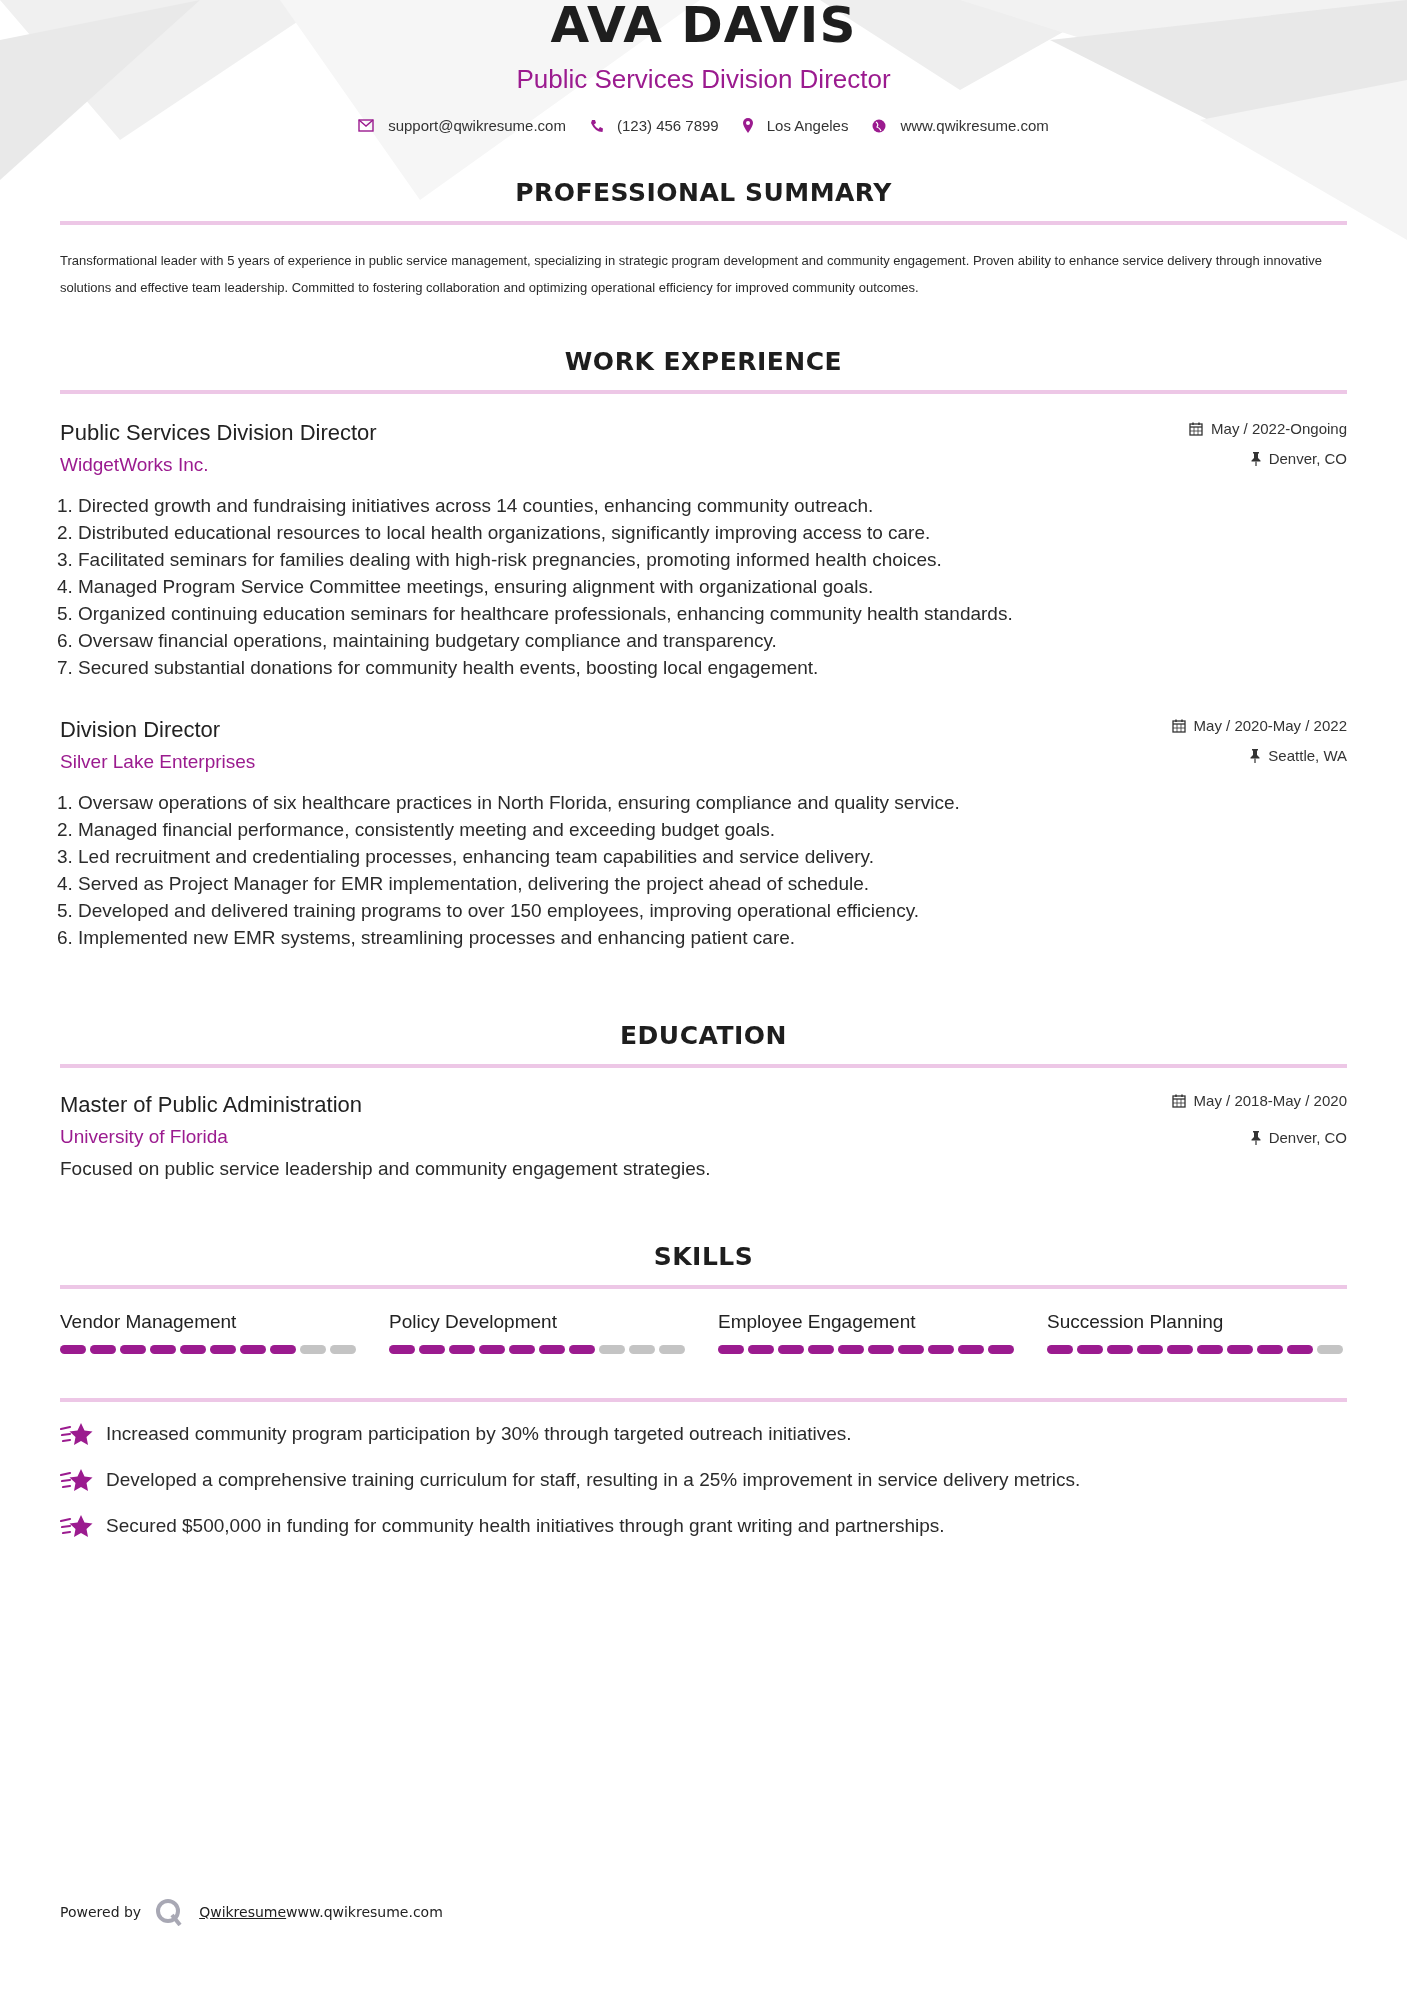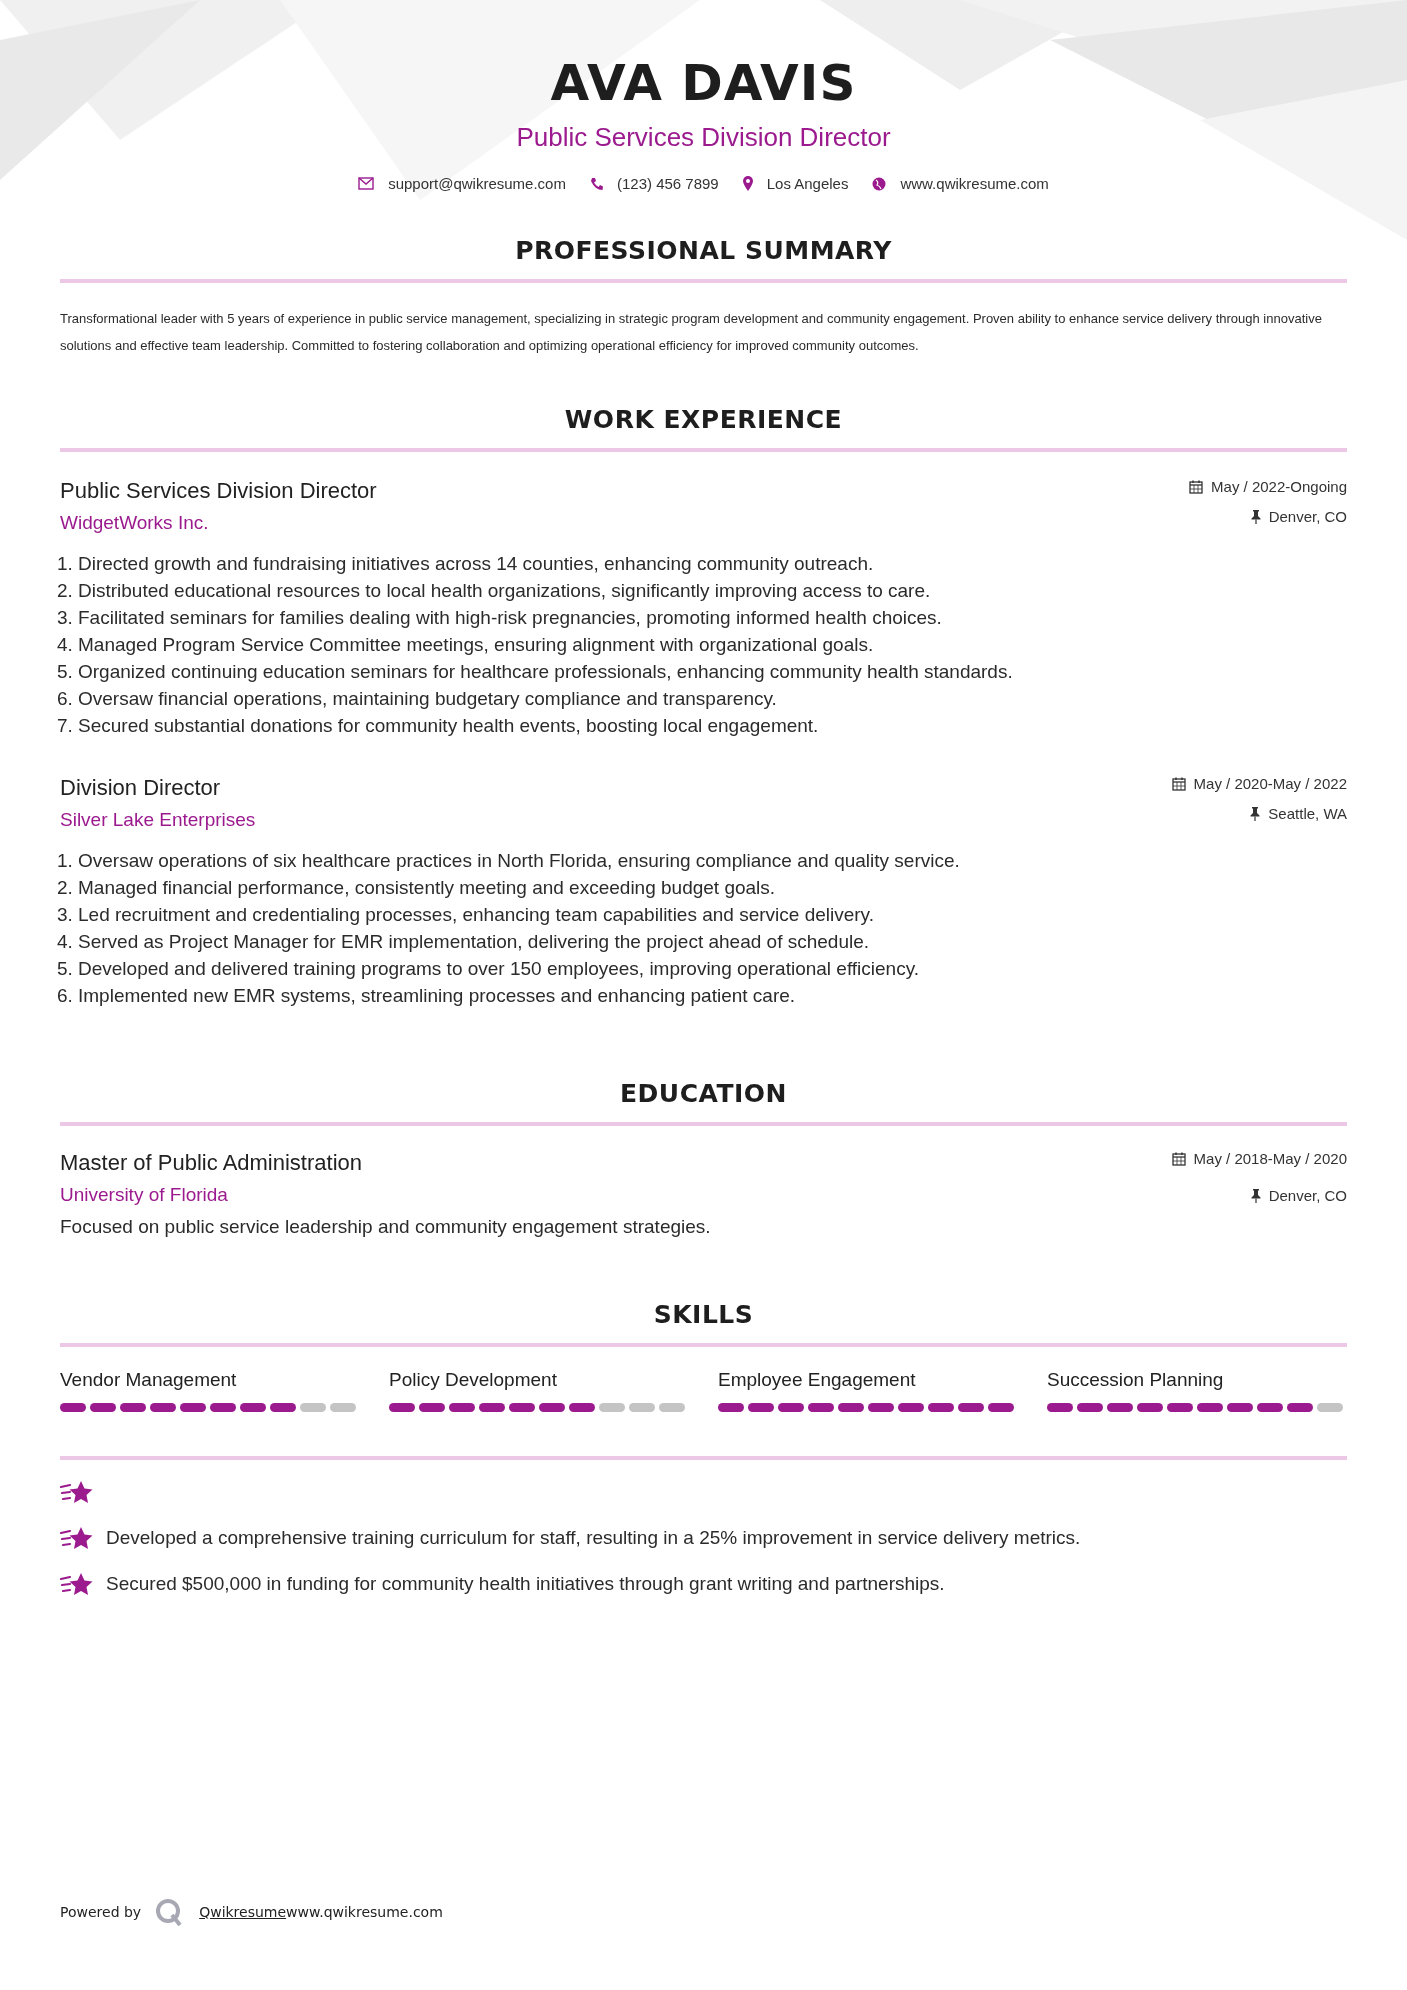--- a/index.html
+++ b/index.html
@@ -2,21 +2,21 @@
 <html><head>
 <meta charset="utf-8">
 <style>
   html, body { margin:0; padding:0; }
   body { width:1407px; height:1990px; background:#ffffff; position:relative; overflow:hidden;
          font-family:"Liberation Sans", sans-serif; color:#2b2b2b; }
   .bg { position:absolute; left:0; top:0; width:1407px; height:240px; overflow:hidden; z-index:0; }
   .bg svg { width:1407px; height:240px; display:block; }
   .page { position:relative; z-index:1; padding:0 60px; }
 
-  .header { text-align:center; padding-top:58px; }
+  .header { text-align:center; }
   .name { font-family:"DejaVu Sans", sans-serif; font-weight:bold; font-size:50px; letter-spacing:1px; color:#1e1e1e; line-height:1; }
   .role { font-size:26px; color:#9b1b8f; margin-top:14px; }
   .contacts { margin-top:22px; display:flex; justify-content:center; align-items:center; gap:0; font-size:15px; color:#333; }
   .contact { display:flex; align-items:center; margin:0 12px; }
   .contact .ic { color:#9b1b8f; margin-right:14px; font-size:15px; display:inline-flex; }
 
   .section-title { text-align:center; font-family:"DejaVu Sans", sans-serif; font-weight:bold; font-size:25px; color:#1e1e1e; letter-spacing:0.5px;margin-top:28px; }
   .rule { height:4px; background:#edc7e6; margin-top:14px; }
 
   .summary { font-size:13px; line-height:27px; color:#2b2b2b; margin-top:22px; }
@@ -315,20 +315,21 @@
     <div style="margin-top:8px;">
       <div class="ach">
         <span class="star">
           <svg width="34" height="28" viewBox="0 0 34 28">
               <line x1="1" y1="9" x2="10" y2="7" stroke="#9b1b8f" stroke-width="2.2" stroke-linecap="round"></line>
               <line x1="2" y1="15" x2="10" y2="14" stroke="#9b1b8f" stroke-width="2.2" stroke-linecap="round"></line>
               <line x1="3" y1="21" x2="10" y2="20" stroke="#9b1b8f" stroke-width="2.2" stroke-linecap="round"></line>
               <polygon points="21,3 24.5,10.5 32.5,11.5 26.5,17 28,25 21,21 14,25 15.5,17 9.5,11.5 17.5,10.5" fill="#9b1b8f"></polygon>
             </svg>
         </span>
+        <span>Increased community program participation by 30% through targeted outreach initiatives.</span>
       </div>
       <div class="ach">
         <span class="star">
           <svg width="34" height="28" viewBox="0 0 34 28">
               <line x1="1" y1="9" x2="10" y2="7" stroke="#9b1b8f" stroke-width="2.2" stroke-linecap="round"></line>
               <line x1="2" y1="15" x2="10" y2="14" stroke="#9b1b8f" stroke-width="2.2" stroke-linecap="round"></line>
               <line x1="3" y1="21" x2="10" y2="20" stroke="#9b1b8f" stroke-width="2.2" stroke-linecap="round"></line>
               <polygon points="21,3 24.5,10.5 32.5,11.5 26.5,17 28,25 21,21 14,25 15.5,17 9.5,11.5 17.5,10.5" fill="#9b1b8f"></polygon>
             </svg>
         </span>

